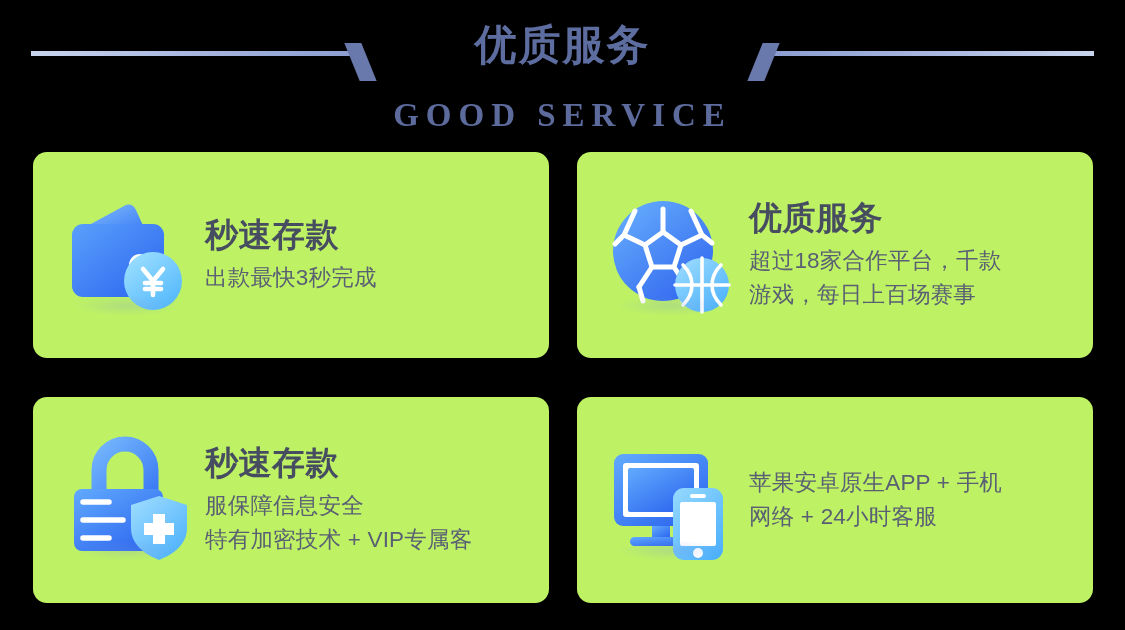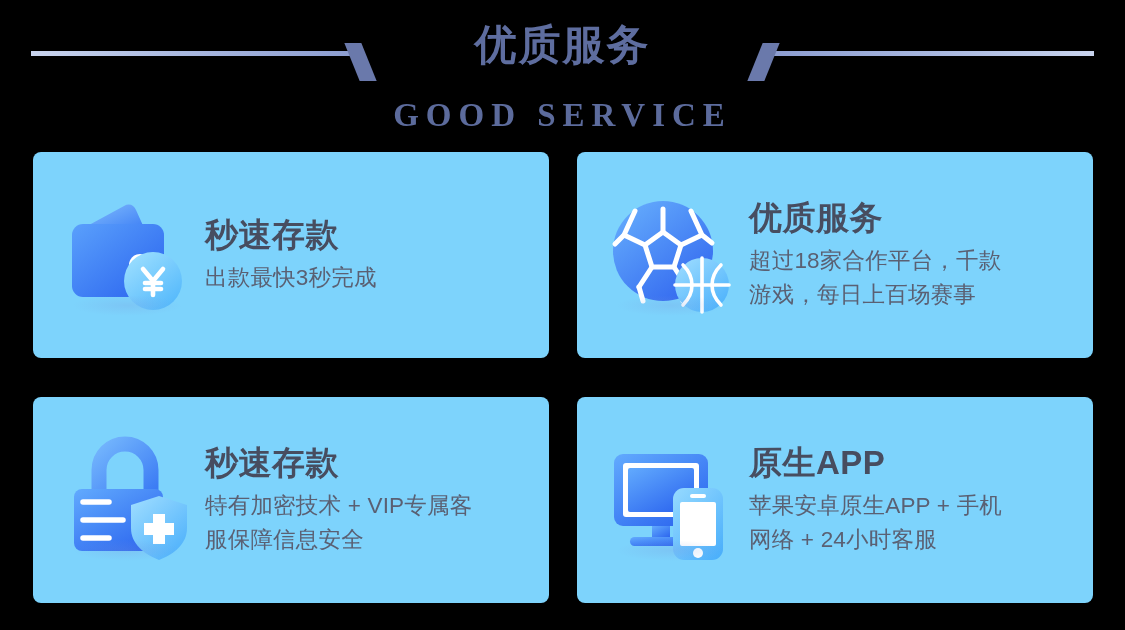--- a/index.html
+++ b/index.html
@@ -100,22 +100,22 @@
     height: 451px;
     display: grid;
     grid-template-columns: 516px 516px;
     grid-template-rows: 206px 206px;
     column-gap: 28px;
     row-gap: 39px;
   }
 
   .card {
     position: relative;
-    background: #7dd3fc;
-    border-radius: 8px;
+    background: #bef264;
+    border-radius: 14px;
     display: flex;
     align-items: center;
     box-sizing: border-box;
     padding: 0 18px 0 28px;
     overflow: hidden;
   }
 
   .card-icon {
     flex: 0 0 auto;
     width: 132px;
@@ -302,22 +302,22 @@
             <path d="M22 104 L48 104"></path>
           </g>
 
           <path d="M98 62 L126 71 L126 94 C126 110 113 120 98 126 C83 120 70 110 70 94 L70 71 Z" fill="url(#g-shield)"></path>
           <path d="M92 80 L104 80 L104 89 L113 89 L113 101 L104 101 L104 110 L92 110 L92 101 L83 101 L83 89 L92 89 Z" fill="#ffffff"></path>
         </svg>
       </div>
       <div class="card-text">
         <div class="card-title">秒速存款</div>
         <div class="card-desc">
+          <div>服保障信息安全</div>
           <div>特有加密技术 + VIP专属客</div>
-          <div>服保障信息安全</div>
         </div>
       </div>
     </div>
 
     <div class="card">
       <div class="card-icon">
         <div class="icon-shadow"></div>
         <svg viewBox="0 0 132 132" width="132" height="132" aria-hidden="true">
           <defs>
             <linearGradient id="g-monitor" x1="0.1" y1="0" x2="0.9" y2="1">
@@ -337,21 +337,20 @@
           <rect x="47" y="92" width="18" height="13" fill="url(#g-monitor)"></rect>
           <rect x="25" y="103" width="62" height="9" rx="4.5" fill="url(#g-monitor)"></rect>
 
           <rect x="68" y="54" width="50" height="72" rx="11" fill="url(#g-phone)"></rect>
           <rect x="75" y="68" width="36" height="44" rx="2" fill="#ffffff"></rect>
           <rect x="85" y="60" width="16" height="4" rx="2" fill="#ffffff"></rect>
           <circle cx="93" cy="119" r="5" fill="#ffffff"></circle>
         </svg>
       </div>
       <div class="card-text">
-        <div class="card-title">原生APP</div>
         <div class="card-desc">
           <div>苹果安卓原生APP + 手机</div>
           <div>网络 + 24小时客服</div>
         </div>
       </div>
     </div>
 
   </div>
 </div>
 

